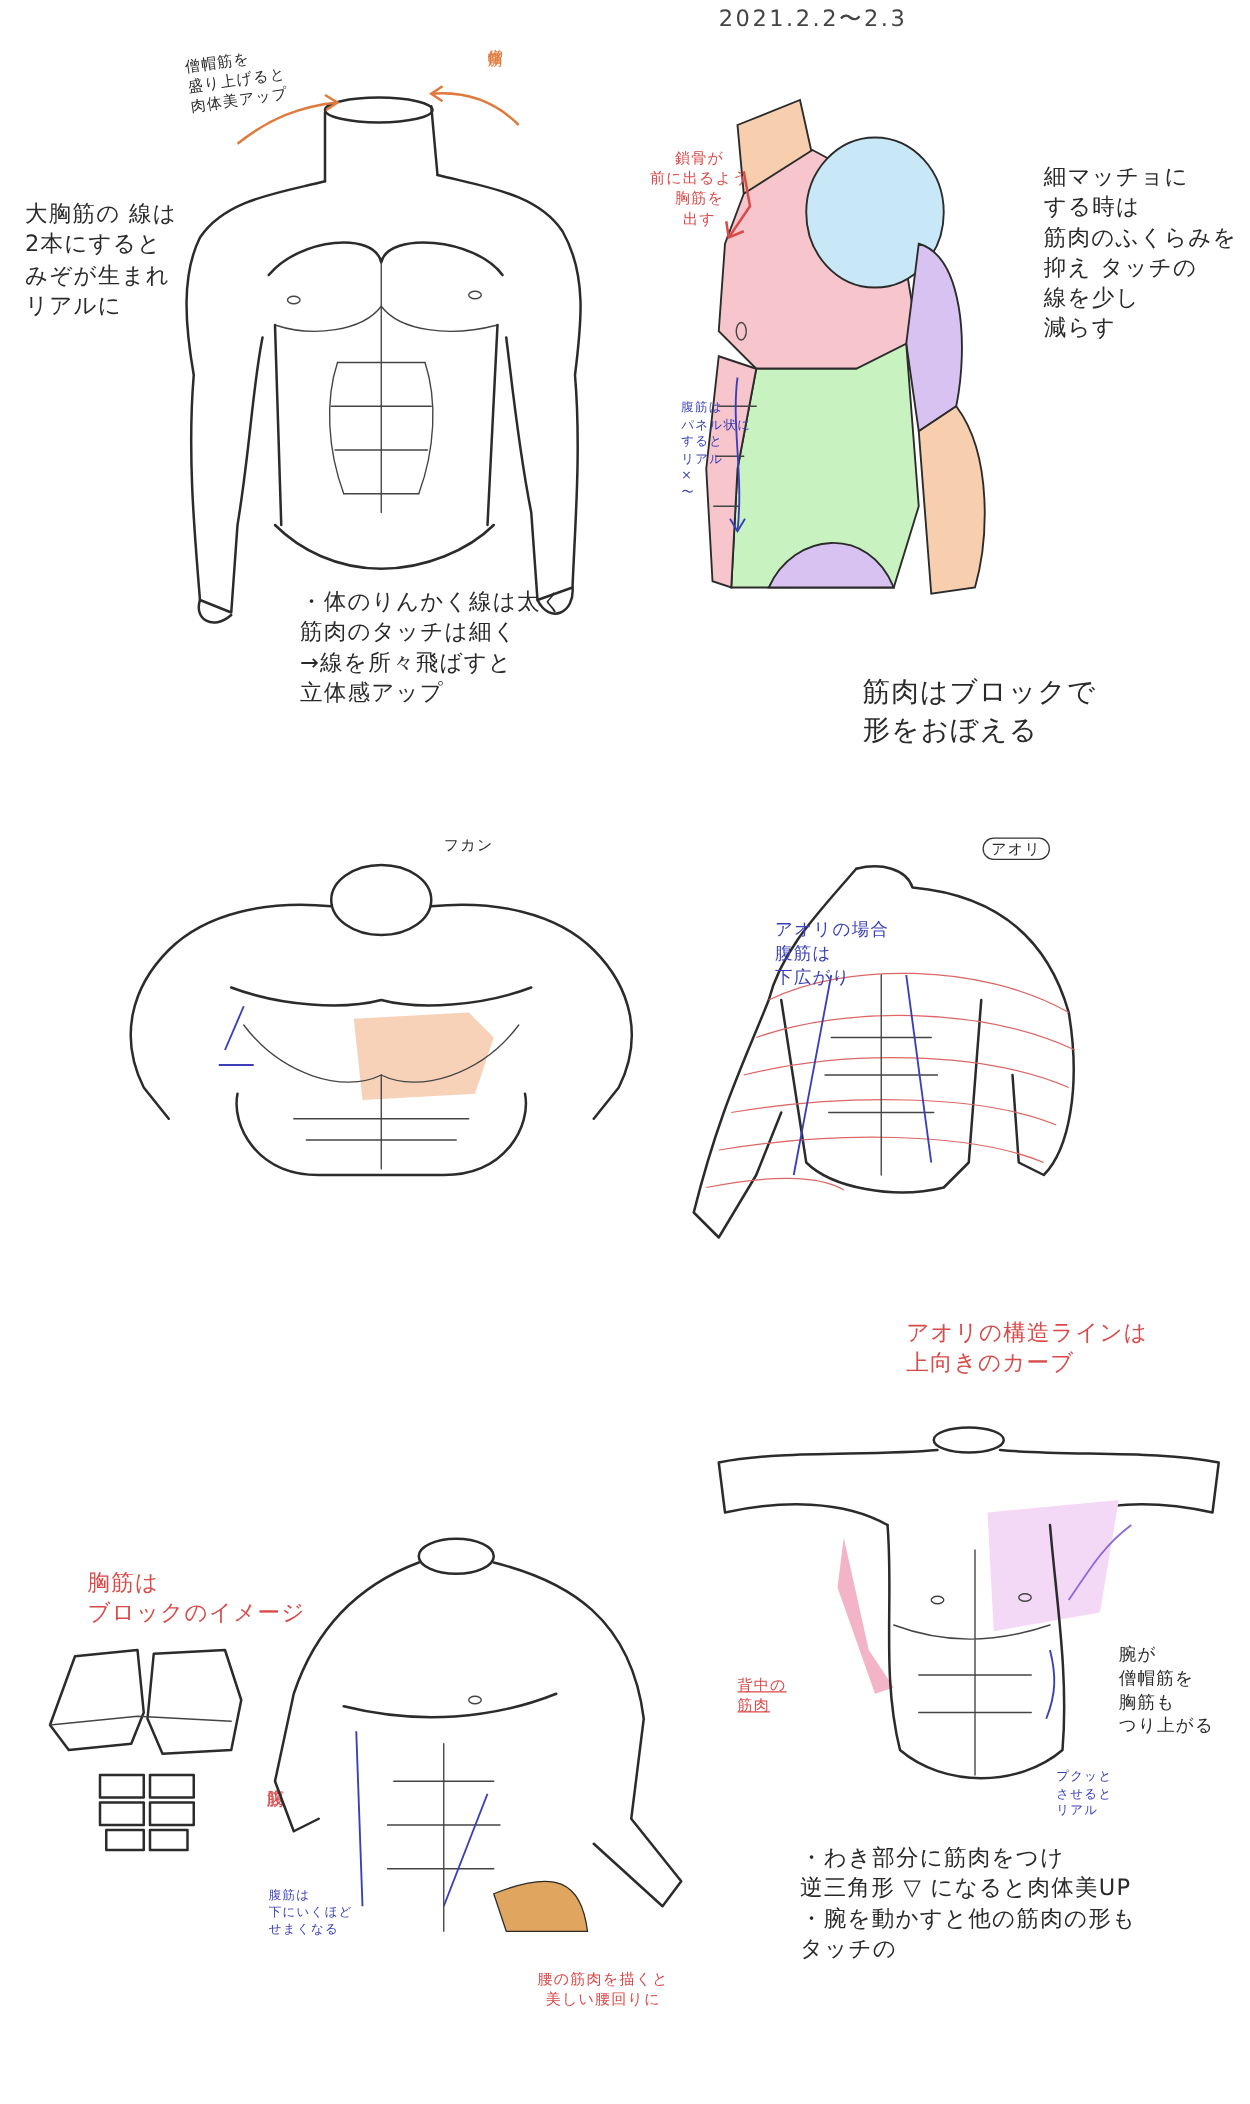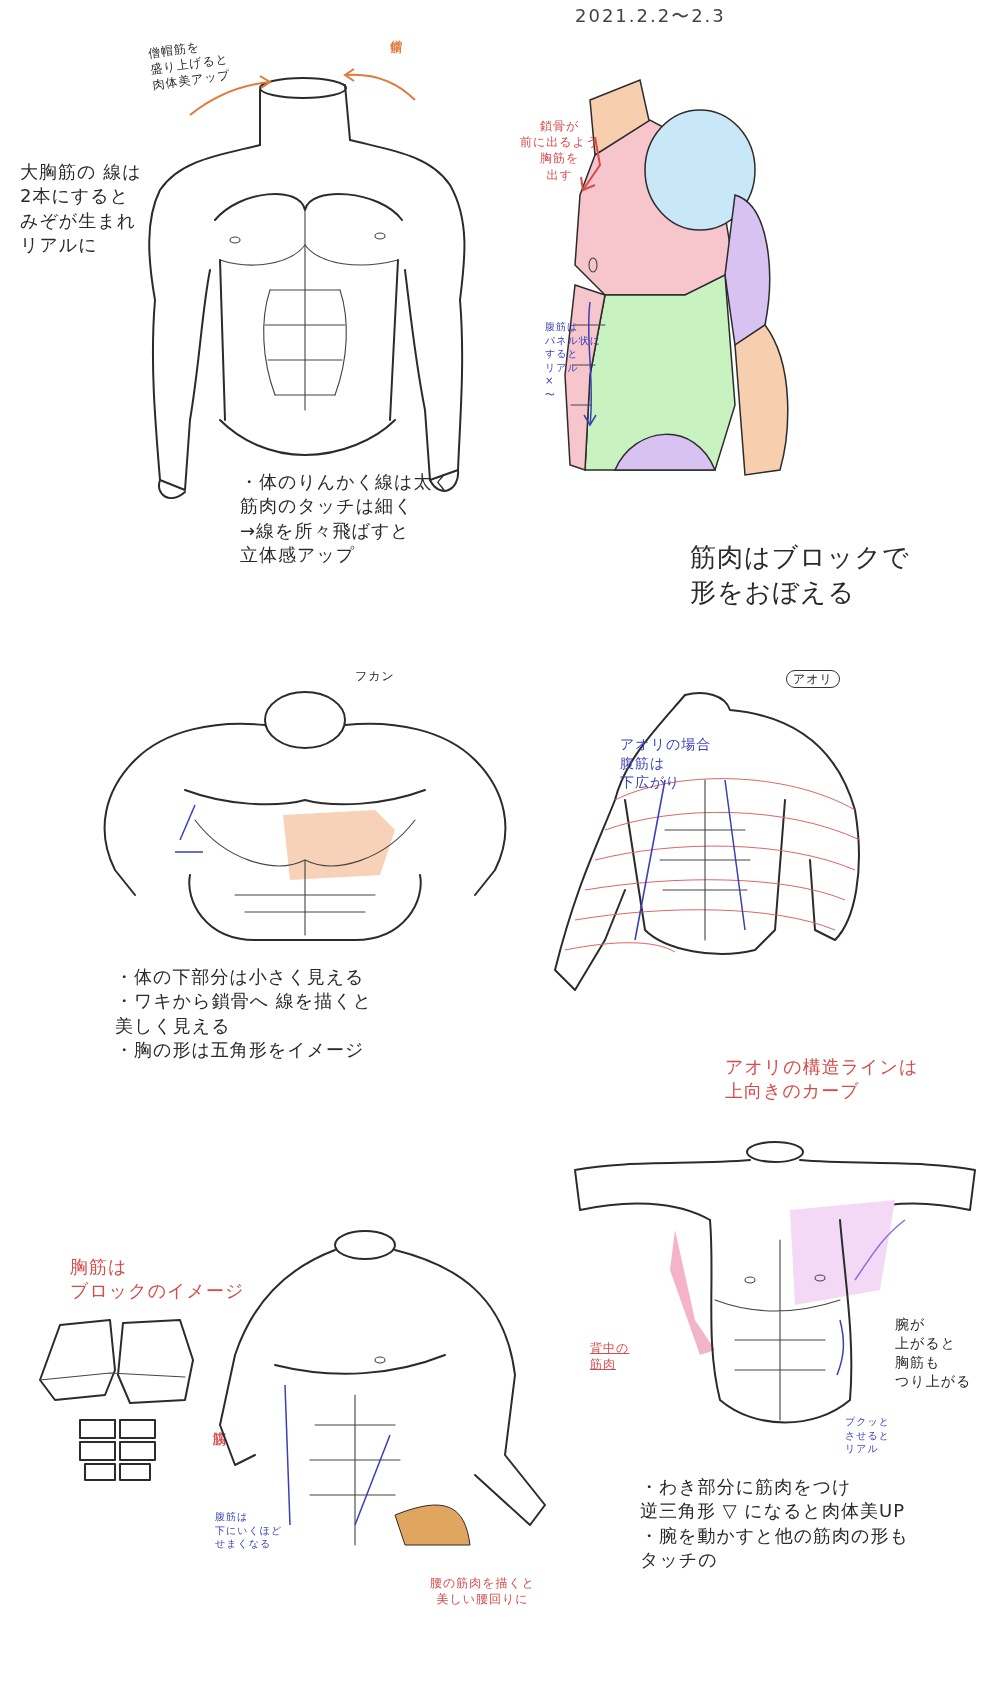--- a/index.html
+++ b/index.html
@@ -12,21 +12,21 @@
           font-family:"DejaVu Sans", sans-serif; letter-spacing:1px; }
   .black { color:#2a2a2a; }
   .orange { color:#e07a3c; }
   .red { color:#d94a4a; }
   .blue { color:#3a3fb8; }
   .date { font-size:18px; color:#444; letter-spacing:2px; }
   .sz14 { font-size:14px; }
   .sz12 { font-size:12px; }
   .sz10 { font-size:10px; }
   .sz18 { font-size:18px; }
-  .sz22 { font-size:26px; }
+  .sz22 { font-size:22px; }
   .vert { writing-mode:vertical-rl; }
   .pill { border:1.5px solid #333; border-radius:14px; padding:0 6px; }
   .ink { stroke:#2b2b2b; fill:none; stroke-width:2; stroke-linecap:round; stroke-linejoin:round; }
   .thin { stroke:#444; fill:none; stroke-width:1.1; stroke-linecap:round; }
   .redline { stroke:#d66; fill:none; stroke-width:1; }
 </style>
 </head>
 <body>
 
 <div class="canvas">
@@ -86,20 +86,26 @@
     </svg>
   </div>
   <svg class="sketch" style="left:575px; top:135px; width:30px; height:60px;" viewBox="0 0 30 60">
     <path d="M20 2 L25 30 L8 55" stroke="#d94a4a" stroke-width="2" fill="none"></path>
     <path d="M6 42 L8 55 L20 50" stroke="#d94a4a" stroke-width="2" fill="none"></path>
   </svg>
   <div class="note red sz12" style="left:520px; top:118px; text-align:center;">鎖骨が
 前に出るよう
 胸筋を
 出す</div>
+  <div class="note black sz18" style="left:835px; top:130px;">細マッチョに
+する時は
+筋肉のふくらみを
+抑え タッチの
+線を少し
+減らす</div>
   <div class="note blue sz10" style="left:545px; top:320px;">腹筋は
 パネル状に
 すると
 リアル
 ×
 〜</div>
   <svg class="sketch" style="left:580px; top:300px; width:20px; height:130px;" viewBox="0 0 20 130">
     <path d="M10 2 C5 40 15 80 10 125" stroke="#3a3fb8" stroke-width="1.5" fill="none"></path>
     <path d="M4 115 L10 125 L16 115" stroke="#3a3fb8" stroke-width="1.5" fill="none"></path>
   </svg>
@@ -113,24 +119,20 @@
       <path class="ink" d="M170 35 C120 30 70 40 40 70 C10 100 0 140 20 180 L40 205 M250 35 C300 30 350 40 380 70 C410 100 420 140 400 180 L380 205"></path>
       <path class="ink" d="M90 100 C130 115 180 118 210 110 C240 118 290 115 330 100"></path>
       <path d="M188 125 L280 120 L300 140 L285 185 L195 190 Z" fill="#f7d2b8" stroke="none"></path>
       <path class="thin" d="M100 130 C130 170 180 185 210 170 C240 185 290 170 320 130"></path>
       <path class="ink" d="M95 185 C90 210 110 250 160 250 L260 250 C310 250 330 210 325 185"></path>
       <path class="thin" d="M140 205 L280 205 M150 222 L270 222 M210 170 L210 245"></path>
       <path d="M85 150 L100 115" stroke="#3a3fb8" stroke-width="1.5" fill="none"></path>
       <path d="M80 162 L108 162" stroke="#3a3fb8" stroke-width="1.5" fill="none"></path>
     </svg>
   </div>
-  <div class="note black sz18" style="left:115px; top:965px;">・体の下部分は小さく見える
-・ワキから鎖骨へ 線を描くと
-美しく見える
-・胸の形は五角形をイメージ</div>
 
   <div class="note black sz12 pill" style="left:786px; top:670px;">アオリ</div>
   <div class="sketch" style="left:555px; top:690px; width:330px; height:340px;">
     <svg viewBox="0 0 330 340">
       <path class="ink" d="M130 5 C150 0 170 5 175 20 C230 25 280 50 300 120 C310 180 300 230 280 250 L260 240 L255 170"></path>
       <path class="ink" d="M130 5 C100 40 70 70 60 110 C40 160 20 200 0 280 L20 300 L50 250 L70 200"></path>
       <path class="ink" d="M70 110 L90 240 C110 260 160 270 200 260 L220 240 L230 110"></path>
       <path class="redline" d="M60 110 C120 80 230 80 300 120 M50 140 C120 115 230 115 305 150 M40 170 C120 150 230 150 300 180 M30 200 C120 185 230 185 290 210 M20 230 C110 215 220 215 280 240 M10 260 C60 250 100 250 120 262"></path>
       <path class="thin" d="M150 90 L150 250 M110 140 L190 140 M105 170 L195 170 M108 200 L192 200"></path>
       <path d="M110 90 L80 250" stroke="#3a3fb8" stroke-width="1.5" fill="none"></path>
@@ -183,21 +185,21 @@
       <path class="thin" d="M140 160 C180 175 220 175 265 160 M205 100 L205 280 M160 200 L250 200 M160 230 L250 230"></path>
       <ellipse class="thin" cx="175" cy="140" rx="5" ry="3"></ellipse>
       <ellipse class="thin" cx="245" cy="138" rx="5" ry="3"></ellipse>
       <path d="M280 140 C300 110 310 95 330 80" stroke="#8a6ad8" stroke-width="1.5" fill="none"></path>
       <path d="M265 180 C270 200 270 215 262 235" stroke="#3a3fb8" stroke-width="1.5" fill="none"></path>
     </svg>
   </div>
   <div class="note red sz12" style="left:590px; top:1340px;text-decoration:underline;">背中の
 筋肉</div>
   <div class="note black sz14" style="left:895px; top:1315px;">腕が
-上がると
+僧帽筋を
 胸筋も
 つり上がる</div>
   <div class="note blue sz10" style="left:845px; top:1415px;">プクッと
 させると
 リアル</div>
   <div class="note black sz18" style="left:640px; top:1475px;">・わき部分に筋肉をつけ
 逆三角形 ▽ になると肉体美UP
 ・腕を動かすと他の筋肉の形も
 タッチの</div>
 

